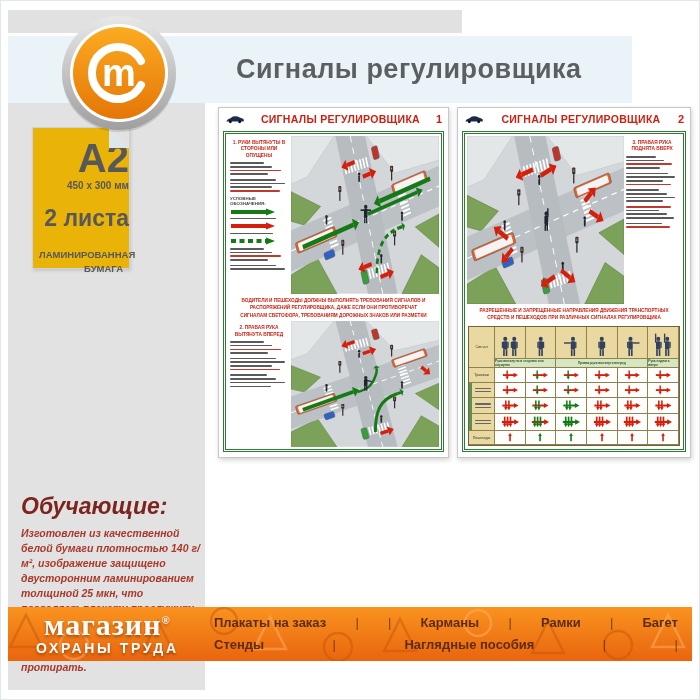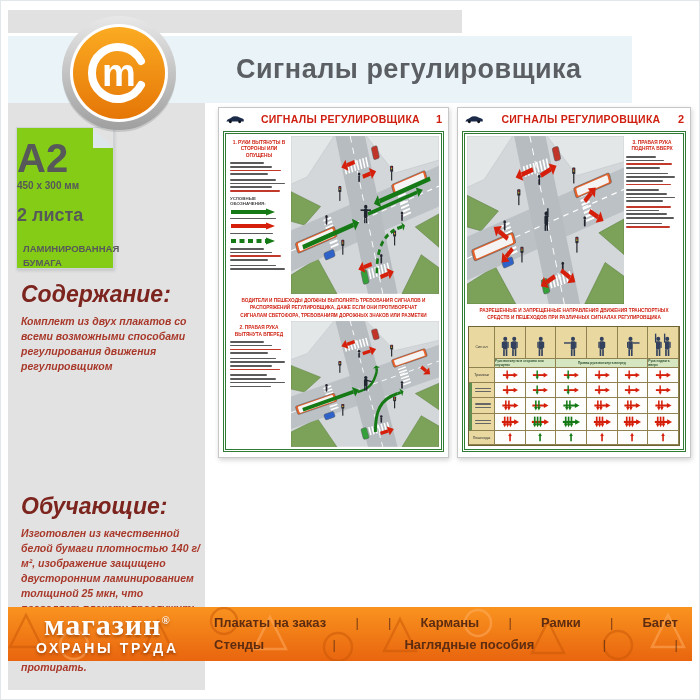--- a/index.html
+++ b/index.html
@@ -12,28 +12,28 @@
   #top-strip{left:8px;top:10px;width:454px;height:23px;background:#e1e1e1;}
   #header-band{left:8px;top:36px;width:624px;height:67px;background:#eaf4f8;}
   #page-title{position:absolute;left:228px;top:0;height:67px;line-height:67px;
       font-size:27px;font-weight:bold;color:#5b5f63;letter-spacing:.5px;}
 
   
   #logo{left:58px;top:12px;width:122px;height:122px;z-index:5;}
 
   
   #sidebar{left:8px;top:103px;width:197px;height:587px;background:#e2e2e2;z-index:1;}
-  #a2-card{position:absolute;left:8px;top:24px;width:96px;height:140px;
-      background:#84cc16;border:1px solid #ccd4d8;box-shadow:1px 2px 3px rgba(0,0,0,.12);
-      text-align:left;color:#57585a;}
+  #a2-card{position:absolute;left:24px;top:24px;width:96px;height:140px;
+      background:#eab308;border:1px solid #ccd4d8;box-shadow:1px 2px 3px rgba(0,0,0,.12);
+      text-align:right;color:#57585a;}
   #a2-fold{position:absolute;right:0;top:0;width:0;height:0;
       border-left:20px solid #dde6ea;border-top:20px solid #e2e2e2;}
   #a2-format{font-size:40px;font-weight:bold;margin-top:10px;line-height:1;}
   #a2-size{font-size:10px;font-weight:bold;margin-top:2px;}
-  #a2-sheets{font-size:18px;font-weight:bold;margin-top:14px;}
+  #a2-sheets{font-size:23px;font-weight:bold;margin-top:14px;}
   #a2-paper{font-size:9.5px;font-weight:bold;margin-top:16px;line-height:1.5;padding:0 6px;}
 
   .sb-heading{font-size:23px;font-weight:bold;font-style:italic;color:#7c241e;}
   .sb-text{margin-top:6px;width:180px;font-size:10.5px;font-weight:bold;font-style:italic;
       color:#a8392b;line-height:1.42;}
   #content-block{position:absolute;left:13px;top:178px;}
   #material-block{position:absolute;left:13px;top:390px;}
 
   
   .poster{position:absolute;top:107px;width:229px;height:349px;background:#fff;
@@ -123,24 +123,20 @@
   </svg>
 </div>
 
 <div class="abs" id="sidebar">
   <div id="a2-card">
     <div id="a2-fold"></div>
     <div id="a2-format">A2</div>
     <div id="a2-size">450 x 300 мм</div>
     <div id="a2-sheets">2 листа</div>
     <div id="a2-paper">ЛАМИНИРОВАННАЯ БУМАГА</div>
-  </div>
-  <div id="content-block">
-    <div class="sb-heading">Содержание:</div>
-    <div class="sb-text">Комплект из двух плакатов со всеми возможными способами регулирования движения регулировщиком</div>
   </div>
   <div id="material-block">
     <div class="sb-heading">Обучающие:</div>
     <div class="sb-text">Изготовлен из качественной белой бумаги плотностью 140 г/м², изображение защищено двусторонним ламинированием толщиной 25 мкн, что позволяет плакату прослужить намного дольше бумажного варианта и такой плакат не боится влаги - его смело можно протирать.</div>
   </div>
 </div>
 
 <div class="poster" id="poster1">
   <div class="poster-header">
     <svg class="car-ic" viewBox="0 0 30 12">

